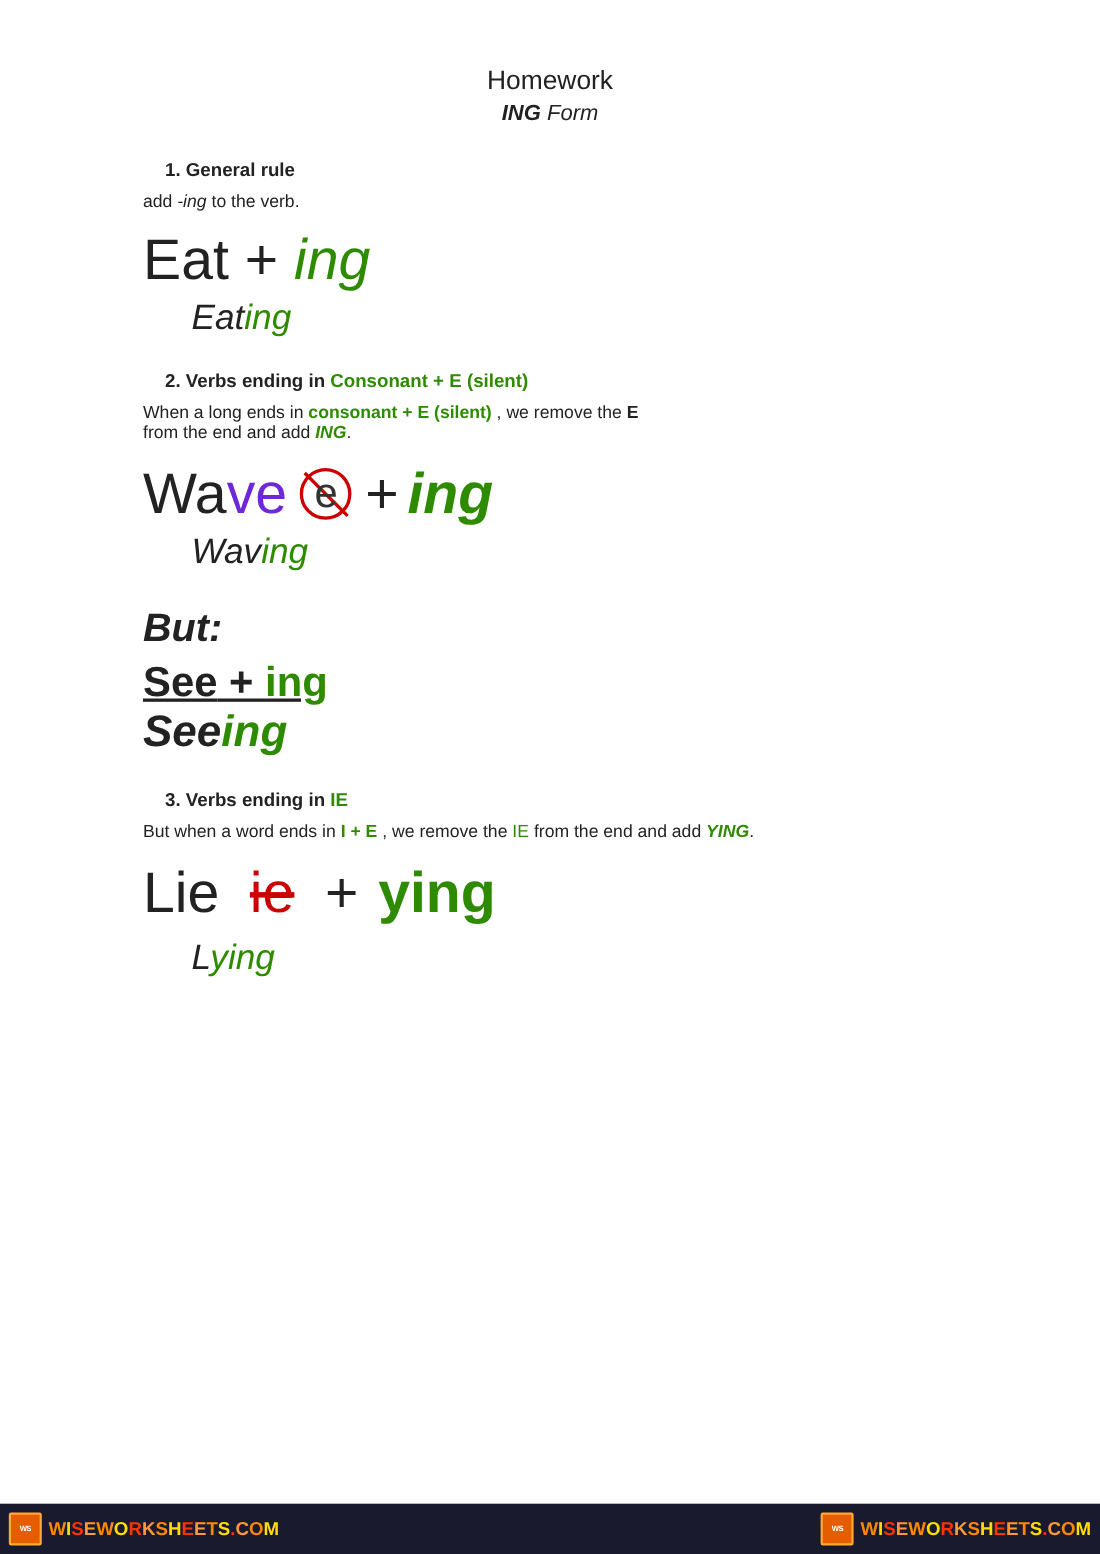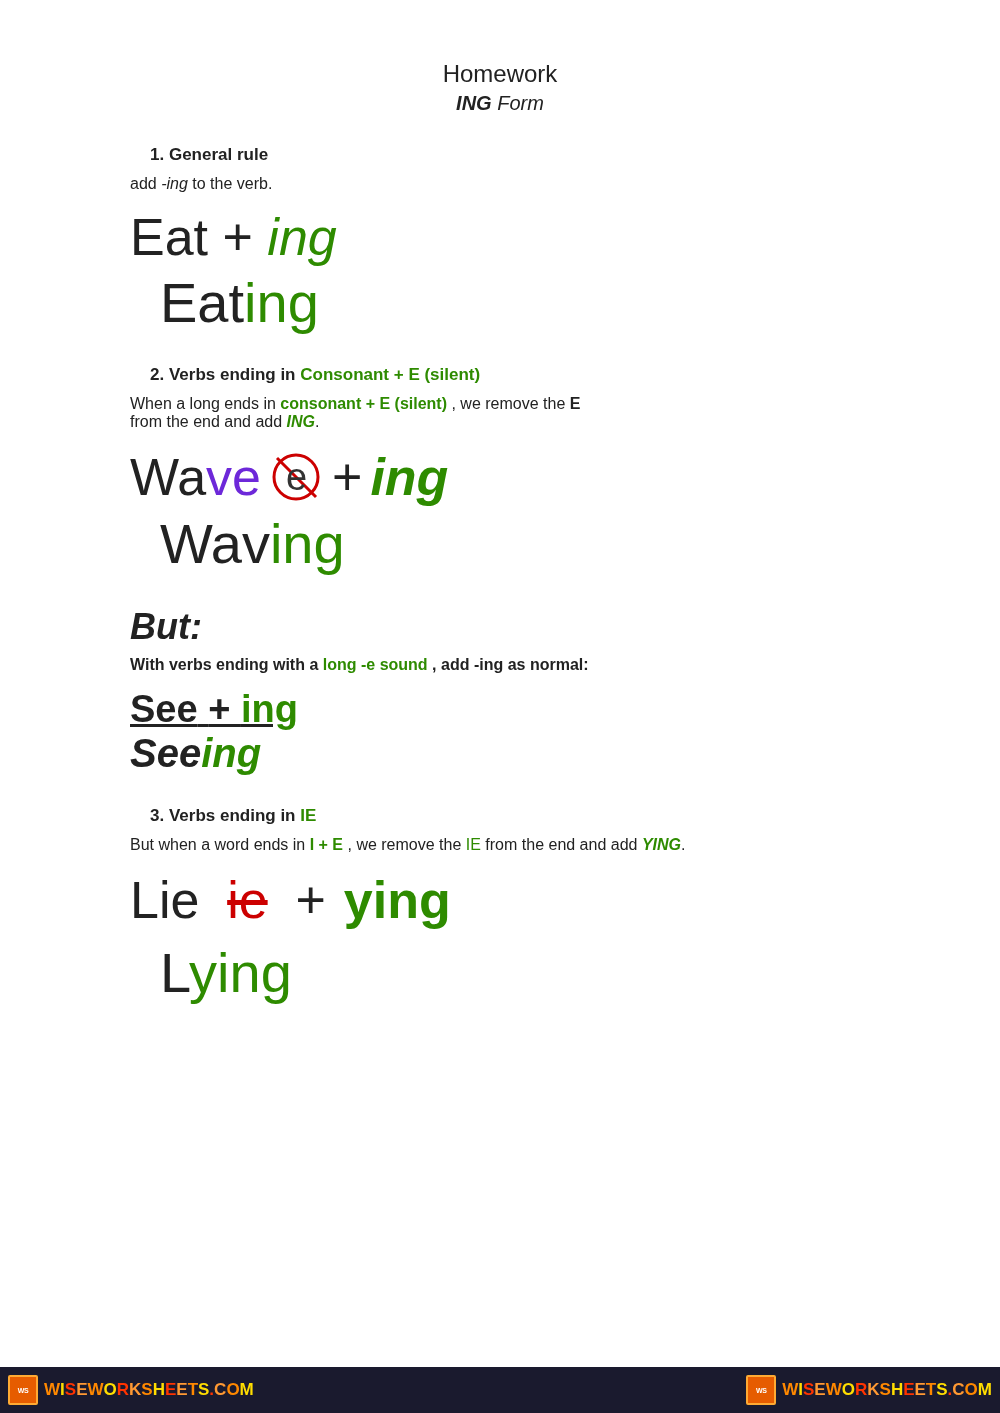--- a/index.html
+++ b/index.html
@@ -48,23 +48,24 @@
     .rule-desc em {
       font-style: italic;
     }
     .example-large {
       font-size: 52px;
       margin-bottom: 4px;
       margin-top: 10px;
       line-height: 1.1;
     }
     .example-result {
-      font-size: 56px;
-      margin-bottom: 30px;
-      margin-left: 30px;
+      font-size: 32px;
+      font-style: italic;
+      margin-bottom: 30px;
+      margin-left: 44px;
     }
     .green { color: #2e8b00; }
     .red { color: #6d28d9; }
     .section {
       margin-bottom: 30px;
     }
     .but-section {
       margin-bottom: 30px;
       margin-top: 10px;
     }
@@ -205,25 +206,20 @@
           <span class="green" style="font-style:italic; font-weight:bold;">ing</span>
       </div>
     </div>
     <div class="example-result">
       <span>Wav</span><span class="green">ing</span>
     </div>
   </div>
 
   <div class="but-section">
     <div class="but-title">But:</div>
-    <div class="but-desc">
-      <span>With verbs ending with a</span>
-      <span class="green">long -e sound</span>
-      <span>, add -ing as normal:</span>
-    </div>
     <div class="see-example">
       <span>See</span>
       <span> + </span>
       <span class="green">ing</span>
     </div>
     <div class="seeing-result">
       <span>See</span><span class="green">ing</span>
     </div>
   </div>
 

